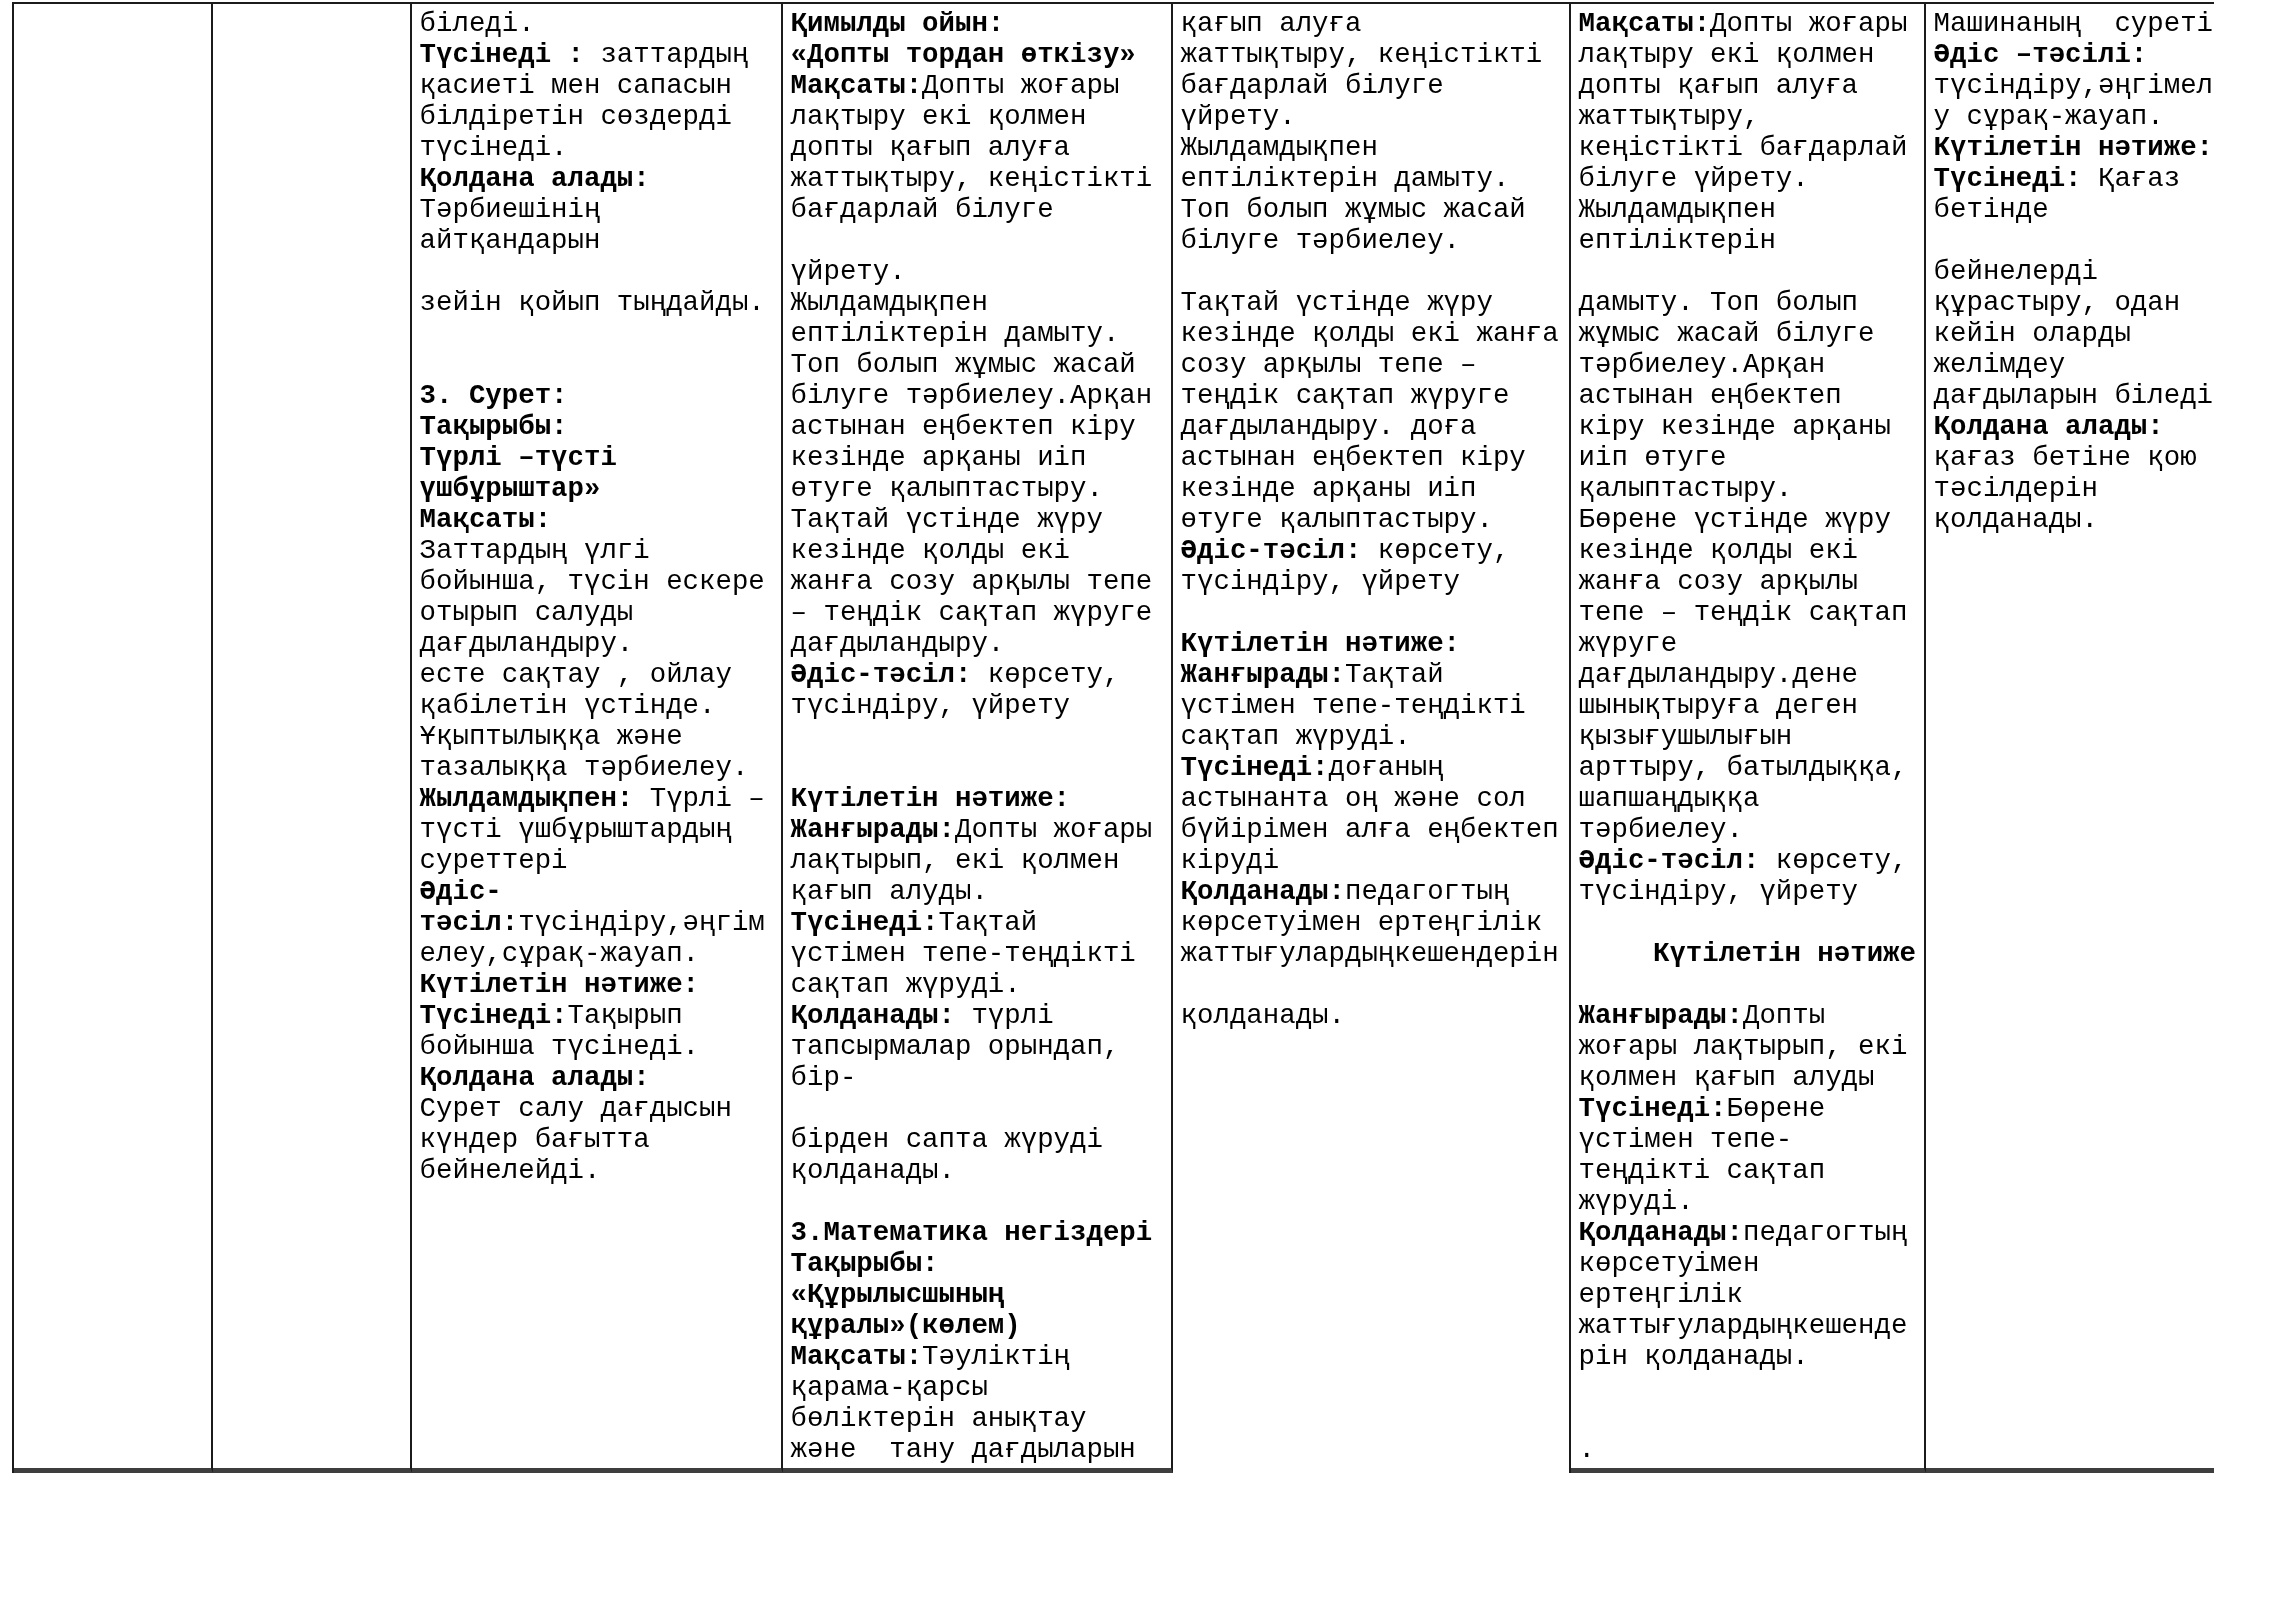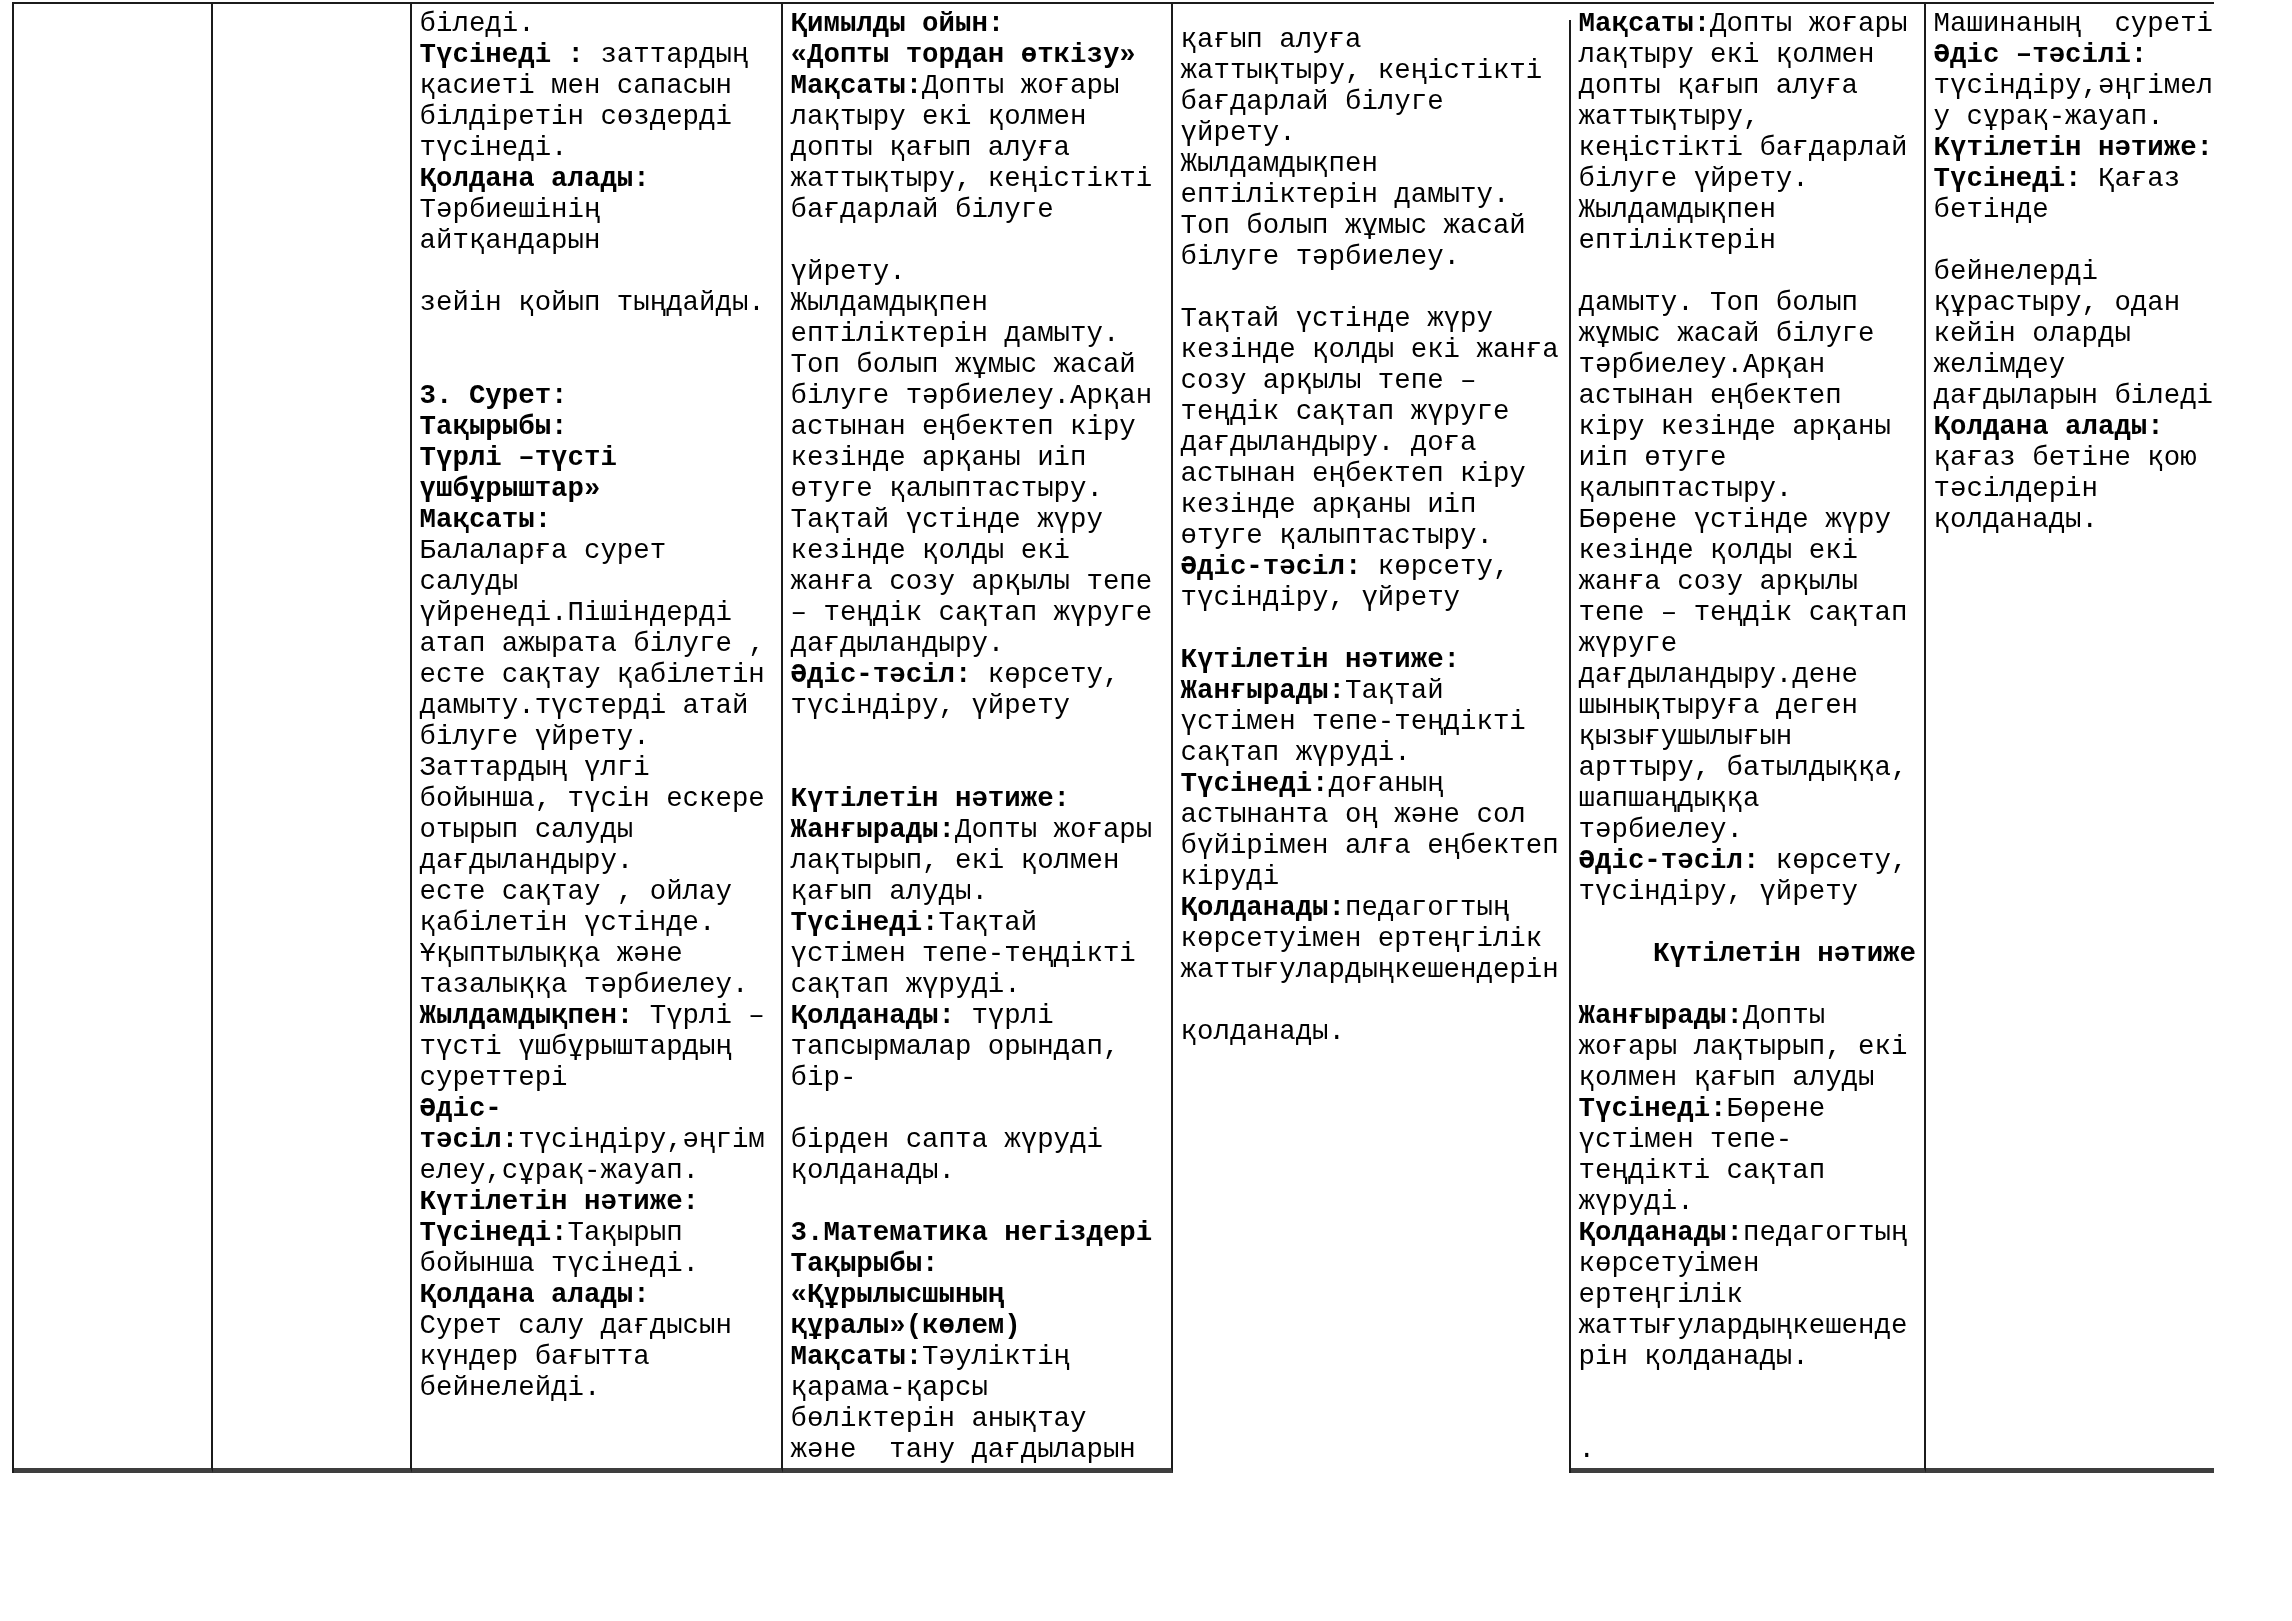--- a/index.html
+++ b/index.html
@@ -23,21 +23,21 @@
   }
   .cell{
     border-right:2.9px solid var(--border,#1b1b1b);
     border-bottom:5.9px solid var(--bottom-border,#3e3e3e);
     padding:3.9px 7.8px 0 7.8px;
     box-sizing:border-box;
     font-size:27.4px;
     line-height:31px;
     overflow:hidden;
   }
-  .cell.no-bottom{border-bottom:none;margin-top:16px;}
+  .cell.no-bottom{border-bottom:none;}
   .para{
     min-height:31px;
     white-space:pre-wrap;
     overflow-wrap:anywhere;
   }
   .para.indent{text-indent:69px;text-align:right;}
   .bold{font-weight:bold;}
 </style>
 </head>
 <body>
@@ -52,21 +52,20 @@
         <div class="para"><span class="bold">Қолдана алады:</span></div>
         <div class="para"><span>Тәрбиешінің айтқандарын</span></div>
         <div class="para">&nbsp;</div>
         <div class="para"><span>зейін қойып тыңдайды.</span></div>
         <div class="para">&nbsp;</div>
         <div class="para">&nbsp;</div>
         <div class="para"><span class="bold">3. Сурет:</span></div>
         <div class="para"><span class="bold">Тақырыбы:</span></div>
         <div class="para"><span class="bold">Түрлі –түсті үшбұрыштар»</span></div>
         <div class="para"><span class="bold">Мақсаты:</span></div>
-        <div class="para"><span>Балаларға сурет салуды үйренеді.Пішіндерді атап ажырата білуге , есте сақтау қабілетін дамыту.түстерді атай білуге үйрету.</span></div>
         <div class="para"><span>Заттардың үлгі бойынша, түсін ескере отырып салуды дағдыландыру.</span></div>
         <div class="para"><span>есте сақтау , ойлау қабілетін үстінде. Ұқыптылыққа және тазалыққа тәрбиелеу.</span></div>
         <div class="para"><span class="bold">Жылдамдықпен:</span><span> Түрлі –түсті үшбұрыштардың суреттері</span></div>
         <div class="para"><span class="bold">Әдіс-тәсіл:</span><span>түсіндіру,әңгімелеу,сұрақ-жауап.</span></div>
         <div class="para"><span class="bold">Күтілетін нәтиже:</span></div>
         <div class="para"><span class="bold">Түсінеді:</span><span>Тақырып бойынша түсінеді.</span></div>
         <div class="para"><span class="bold">Қолдана алады:</span></div>
         <div class="para"><span>Сурет салу дағдысын күндер бағытта бейнелейді.</span></div>
       </div>
       <div class="cell">

